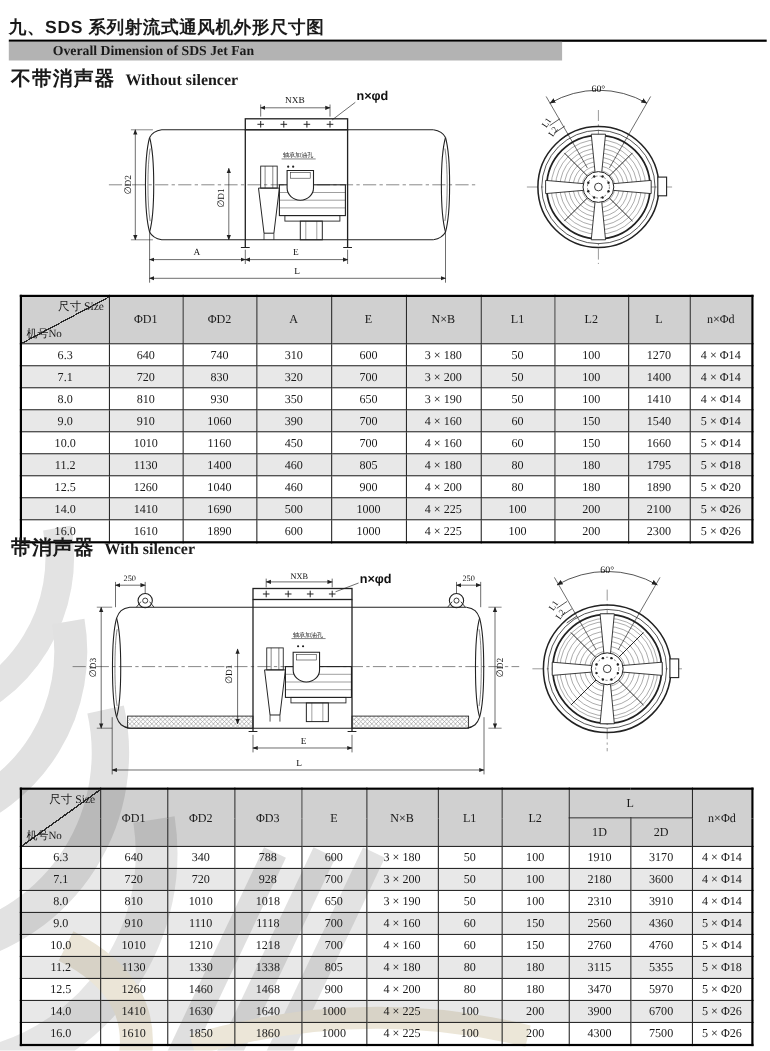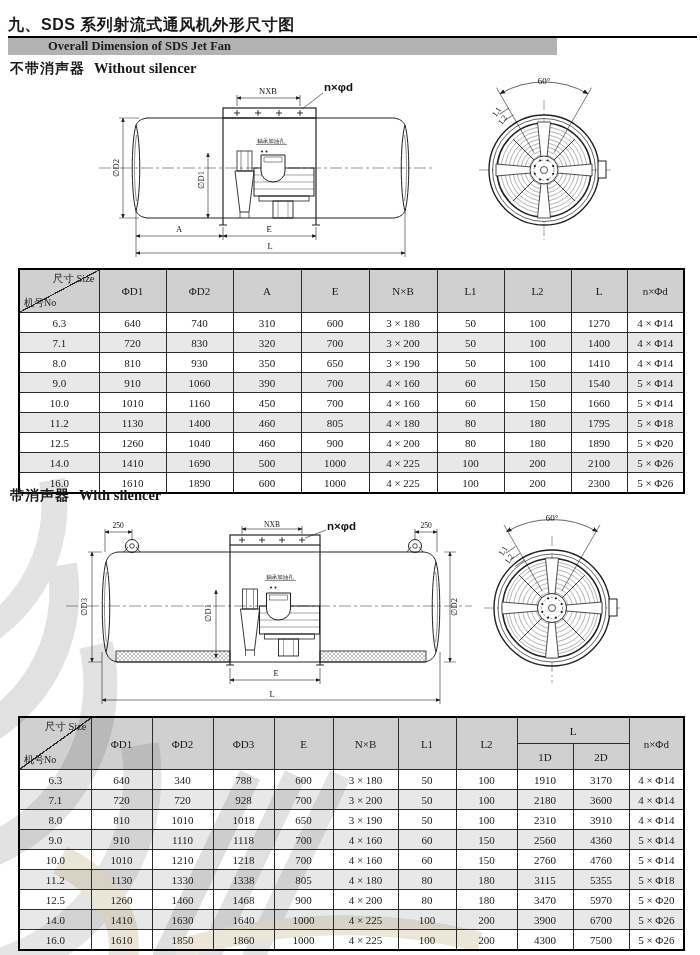--- a/index.html
+++ b/index.html
@@ -4,25 +4,25 @@
 <style>
   html,body{margin:0;padding:0;}
   body{width:700px;height:955px;position:relative;background:#fff;overflow:hidden;
        font-family:"Liberation Serif",serif;color:#1a1a1a;}
   .abs{position:absolute;}
   #watermark{left:0;top:0;z-index:0;}
   .layer{z-index:1;}
   #page-title{left:8px;top:4px;font-family:"Liberation Sans",sans-serif;
       font-weight:bold;font-size:16px;letter-spacing:0.5px;white-space:nowrap;}
   #title-rule{left:8px;top:36px;width:689px;border-top:2px solid #000;height:0;}
-  #banner-bar{left:8px;top:38px;width:549px;height:17px;background:#b3b3b3;}
+  #banner-bar{left:8px;top:38px;width:503px;height:17px;background:#b3b3b3;}
   #banner-bar span{display:block;margin-left:40px;font-size:12.5px;font-weight:bold;
       line-height:17px;font-family:"Liberation Serif",serif;}
   .sec-head{font-weight:bold;white-space:nowrap;}
-  .sec-head .cn{font-family:"Liberation Sans",sans-serif;font-size:14px;letter-spacing:1px;}
+  .sec-head .cn{font-family:"Liberation Sans",sans-serif;font-size:18px;letter-spacing:1px;}
   .sec-head .en{font-family:"Liberation Serif",serif;font-size:14.5px;margin-left:9px;margin-top:12px;}
   #sec1-head{left:10px;top:59px;}
   #sec2-head{left:10px;top:486px;}
 
   table{border-collapse:collapse;table-layout:fixed;position:absolute;
         font-family:"Liberation Serif",serif;font-size:11px;text-align:center;
         border:2px solid #000;z-index:1;}
   th,td{border:1px solid #2a2a2a;padding:0;white-space:nowrap;overflow:hidden;
         font-weight:normal;}
   #table1{left:18px;top:268px;width:665px;}

